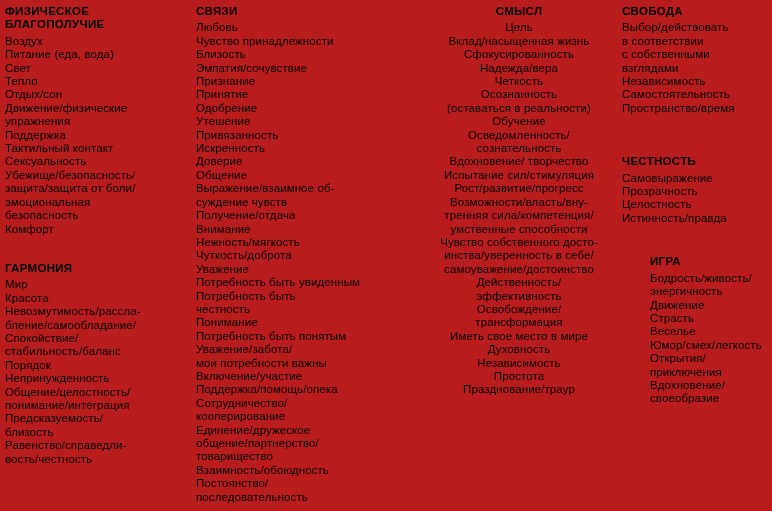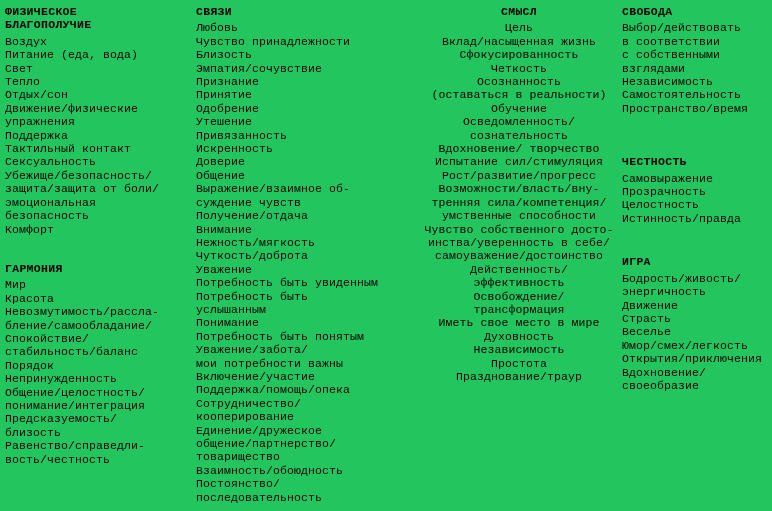--- a/index.html
+++ b/index.html
@@ -4,37 +4,37 @@
 <style>
   html, body {
     margin: 0;
     padding: 0;
     background: #ffffff;
   }
   .page {
     position: relative;
     width: 772px;
     height: 511px;
-    background: #22c55e;
+    background: #b91c1c;
     color: #000000;
-    font-family: Liberation Mono, monospace;
+    font-family: Liberation Sans, sans-serif;
     font-size: 11.5px;
     line-height: 13.4px;
     letter-spacing: 0.1px;
     overflow: hidden;
   }
   .col { position: absolute; top: 5px; }
   .col-0 { left: 5px;   width: 186px; }
   .col-1 { left: 196px; width: 218px; }
   .col-2 { left: 417px; width: 204px; text-align: center; }
   .col-3 { left: 622px; width: 148px; }
 
   .section + .section { margin-top: 26px; }
   .section-honesty    { margin-top: 40px !important; }
-  .section-play       { margin-top: 30px !important; }
+  .section-play       { margin-top: 30px !important; margin-left: 28px; }
 
   .section-title {
     font-weight: bold;
     text-transform: uppercase;
     white-space: pre-line;
     margin: 0 0 3px 0;
     letter-spacing: 0.3px;
   }
   .item {
     white-space: pre-line;
@@ -104,21 +104,21 @@
           <div class="item">Общение</div>
           <div class="item">Выражение/взаимное об-
 суждение чувств</div>
           <div class="item">Получение/отдача</div>
           <div class="item">Внимание</div>
           <div class="item">Нежность/мягкость</div>
           <div class="item">Чуткость/доброта</div>
           <div class="item">Уважение</div>
           <div class="item">Потребность быть увиденным</div>
           <div class="item">Потребность быть
-услышанным</div>
+честность</div>
           <div class="item">Понимание</div>
           <div class="item">Потребность быть понятым</div>
           <div class="item">Уважение/забота/
 мои потребности важны</div>
           <div class="item">Включение/участие</div>
           <div class="item">Поддержка/помощь/опека</div>
           <div class="item">Сотрудничество/
 кооперирование</div>
           <div class="item">Единение/дружеское
 общение/партнерство/
@@ -129,20 +129,21 @@
         </div>
       </div>
     </div>
     <div class="col col-2">
       <div class="section section-meaning">
         <div class="section-title">СМЫСЛ</div>
         <div class="items">
           <div class="item">Цель</div>
           <div class="item">Вклад/насыщенная жизнь</div>
           <div class="item">Сфокусированность</div>
+          <div class="item">Надежда/вера</div>
           <div class="item">Четкость</div>
           <div class="item">Осознанность
 (оставаться в реальности)</div>
           <div class="item">Обучение</div>
           <div class="item">Осведомленность/
 сознательность</div>
           <div class="item">Вдохновение/ творчество</div>
           <div class="item">Испытание сил/стимуляция</div>
           <div class="item">Рост/развитие/прогресс</div>
           <div class="item">Возможности/власть/вну-

